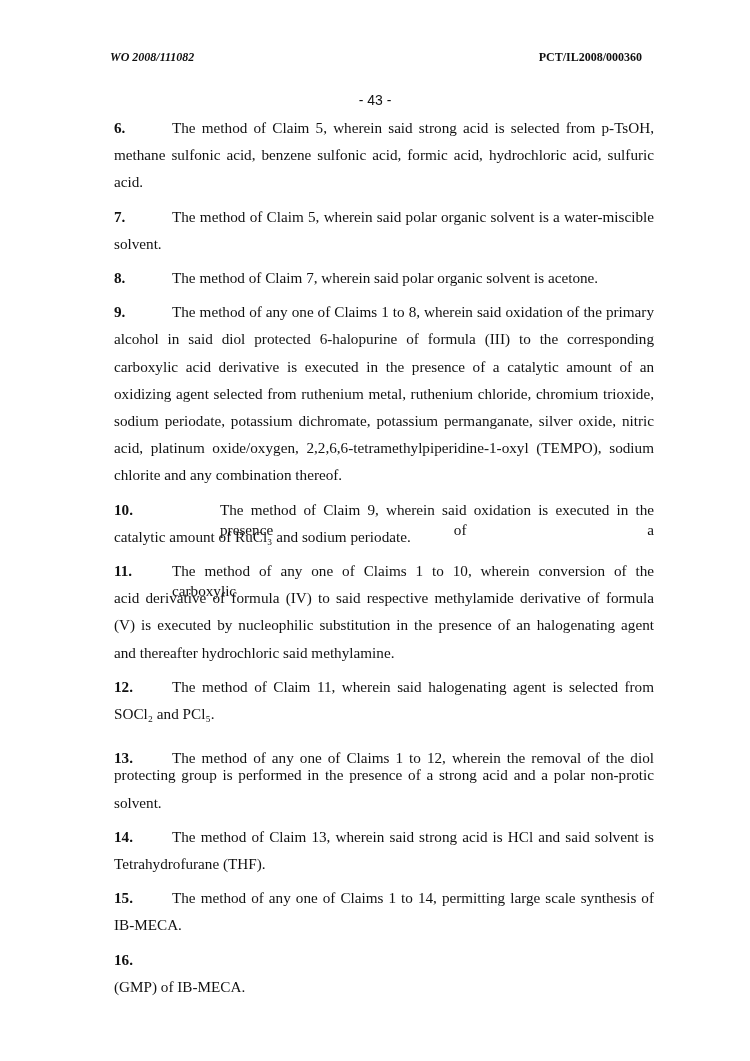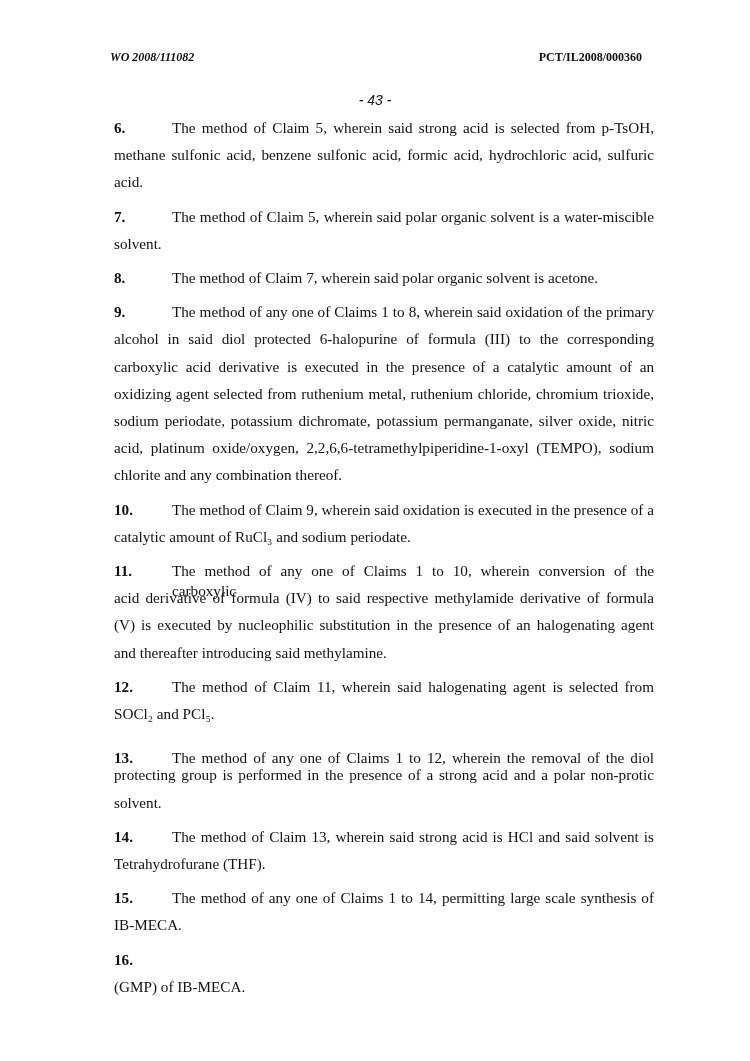--- a/index.html
+++ b/index.html
@@ -3,21 +3,21 @@
 <meta charset="utf-8">
 <style>
   html, body { margin: 0; padding: 0; }
   body {
     width: 750px; height: 1061px; background: #ffffff; position: relative; overflow: hidden;
     font-family: "Liberation Serif", "DejaVu Serif", serif; color: #111111;
   }
   .hdr { position: absolute; top: 50px; font-weight: bold; font-size: 12px; }
   .hdr.left { left: 110px; font-style: italic; }
   .hdr.right { right: 108px; margin-left: 46px; }
-  .pagenum { position: absolute; top: 92px; left: 0; width: 750px; text-align: center; font-size: 14px; font-family: "Liberation Sans", sans-serif; font-style: italic; }
+  .pagenum { position: absolute; top: 92px; left: 0; width: 750px; text-align: center; font-size: 14px; font-family: "Liberation Sans", sans-serif; }
   .claims { position: absolute; left: 114px; top: 0; width: 540px; }
   .line {
     position: absolute; left: 0; width: 540px; height: 20px; font-size: 15.2px; line-height: 20px;
     text-align: justify; text-align-last: justify; white-space: nowrap;
   }
   .line.last { text-align-last: left; }
   .line .num { display: inline-block; width: 58px; font-weight: bold; text-align-last: left; }
   .line .txt { white-space: normal; }
   .line.first { display: flex; }
   .line.first .txt { flex: 1; text-align: justify; text-align-last: justify; }
@@ -58,34 +58,34 @@
         <span class="txt">The method of any one of Claims 1 to 8, wherein said oxidation of the primary</span>
       </div>
       <div class="line" style="top: 329.4px;"><span class="txt">alcohol in said diol protected 6-halopurine of formula (III) to the corresponding</span></div>
       <div class="line" style="top: 356.6px;"><span class="txt">carboxylic acid derivative is executed in the presence of a catalytic amount of an</span></div>
       <div class="line" style="top: 383.8px;"><span class="txt">oxidizing agent selected from ruthenium metal, ruthenium chloride, chromium trioxide,</span></div>
       <div class="line" style="top: 411px;"><span class="txt">sodium periodate, potassium dichromate, potassium permanganate, silver oxide, nitric</span></div>
       <div class="line" style="top: 438.2px;"><span class="txt">acid, platinum oxide/oxygen, 2,2,6,6-tetramethylpiperidine-1-oxyl (TEMPO), sodium</span></div>
       <div class="line last" style="top: 465.4px; text-align-last: left;"><span class="txt">chlorite and any combination thereof.</span></div>
     </div>
     <div>
-      <div class="line first" style="top: 499.6px;">
+      <div class="line first" style="top: 499.6px; gap: 48px;">
         <span class="num">10.</span>
         <span class="txt">The method of Claim 9, wherein said oxidation is executed in the presence of a</span>
       </div>
       <div class="line last" style="top: 526.8px; text-align-last: left;"><span class="txt">catalytic amount of RuCl₃ and sodium periodate.</span></div>
     </div>
     <div>
       <div class="line first" style="top: 561px;">
         <span class="num">11.</span>
         <span class="txt">The method of any one of Claims 1 to 10, wherein conversion of the carboxylic</span>
       </div>
       <div class="line" style="top: 588.2px;"><span class="txt">acid derivative of formula (IV) to said respective methylamide derivative of formula</span></div>
       <div class="line" style="top: 615.4px;"><span class="txt">(V) is executed by nucleophilic substitution in the presence of an halogenating agent</span></div>
-      <div class="line last" style="top: 642.6px; text-align-last: left;"><span class="txt">and thereafter introducing said methylamine.</span></div>
+      <div class="line last" style="top: 642.6px; text-align-last: left;"><span class="txt">and thereafter hydrochloric said methylamine.</span></div>
     </div>
     <div>
       <div class="line first" style="top: 676.8px;">
         <span class="num">12.</span>
         <span class="txt">The method of Claim 11, wherein said halogenating agent is selected from</span>
       </div>
       <div class="line last" style="top: 704px; text-align-last: left;"><span class="txt">SOCl₂ and PCl₅.</span></div>
     </div>
     <div>
       <div class="line first" style="top: 748px; font-family: Liberation Serif, serif;">

